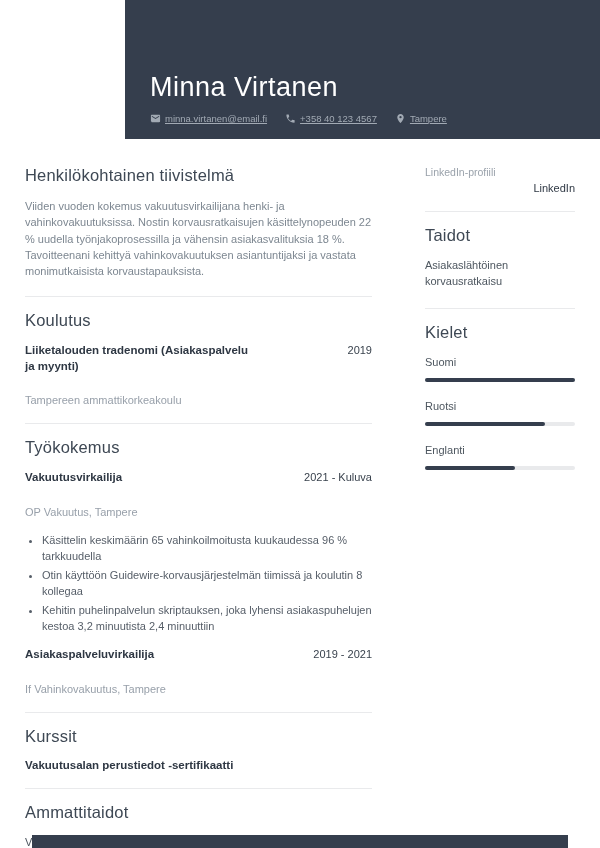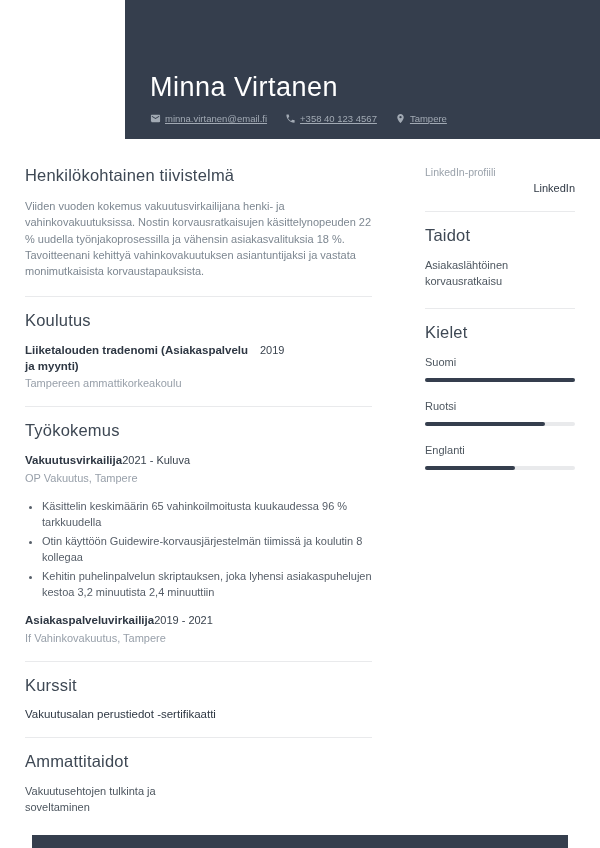--- a/index.html
+++ b/index.html
@@ -25,29 +25,29 @@
   
   .columns { display:flex; padding:27px 25px 0 25px; }
   .col-left { width:347px; margin-right:53px; }
   .col-right { width:150px; }
   h2 {
     font-size:16.5px; font-weight:500; color:#3e4854; letter-spacing:.2px;
     margin:0 0 13px 0;
   }
   hr.divider { border:none; border-top:1px solid #e9eaec; margin:17px 0 14px 0; }
   .summary { font-size:11px; line-height:1.48; color:#7d8791; }
-  .entry-head { display:flex; justify-content:flex-start; align-items:flex-start; }
+  .entry-head { display:flex; justify-content:space-between; align-items:flex-start; }
   .entry-title { font-size:11.5px; font-weight:700; color:#2e3743; line-height:1.35; }
   .edu-title { max-width:235px; }
   .entry-date { font-size:11px; color:#39424d; white-space:nowrap; padding-top:1px; }
-  .entry-sub { font-size:11px; color:#98a0aa; margin-top:3px; }
+  .entry-sub { font-size:11px; color:#98a0aa; margin-top:20px; }
   .job { margin-bottom:13px; }
   .job ul { margin:14px 0 0 0; padding-left:17px; }
   .job li { font-size:11px; line-height:1.46; color:#565e68; margin-bottom:3px; }
-  .course-item { font-size:11.5px; font-weight:400; color:#2e3743; margin-top:2px; }
+  .course-item { font-size:11.5px; font-weight:700; color:#2e3743; margin-top:2px; }
   .skill-name { font-size:11px; line-height:1.45; color:#4d565f; }
   .bar { height:4px; background:#e9eaec; border-radius:2px; margin-top:7px; }
   .bar-fill { height:100%; background:#353e4d; border-radius:2px; }
   .prof-skill .skill-name { max-width:165px; }
   .detail-label { font-size:10.5px; color:#9aa2ab; margin-bottom:4px; }
   .detail-value { font-size:11px; color:#2f3844; font-weight:500;text-align:right; }
   .skill-item { margin-bottom:18px; }
   .skill-item:last-child { margin-bottom:0; }
   .lang-item { margin-bottom:17px; }
   

